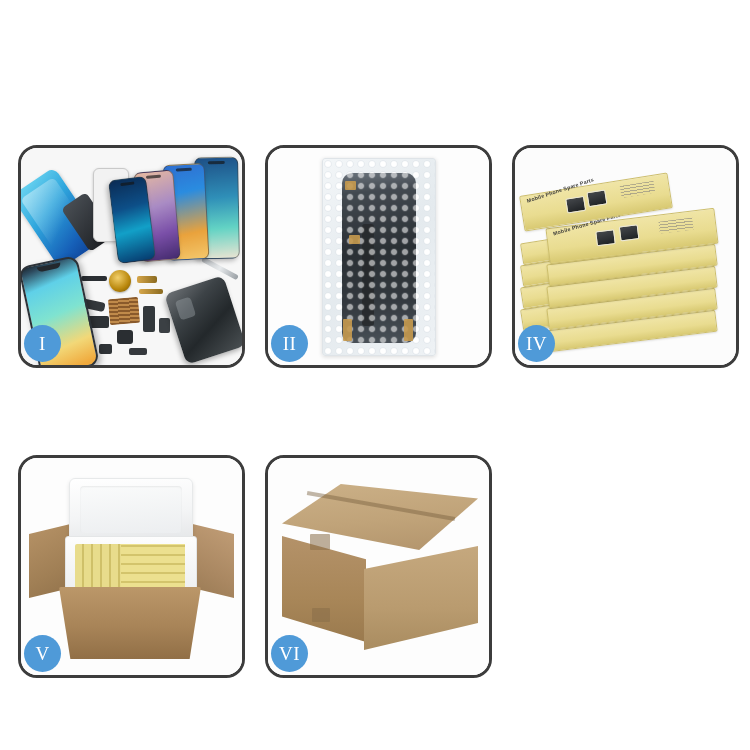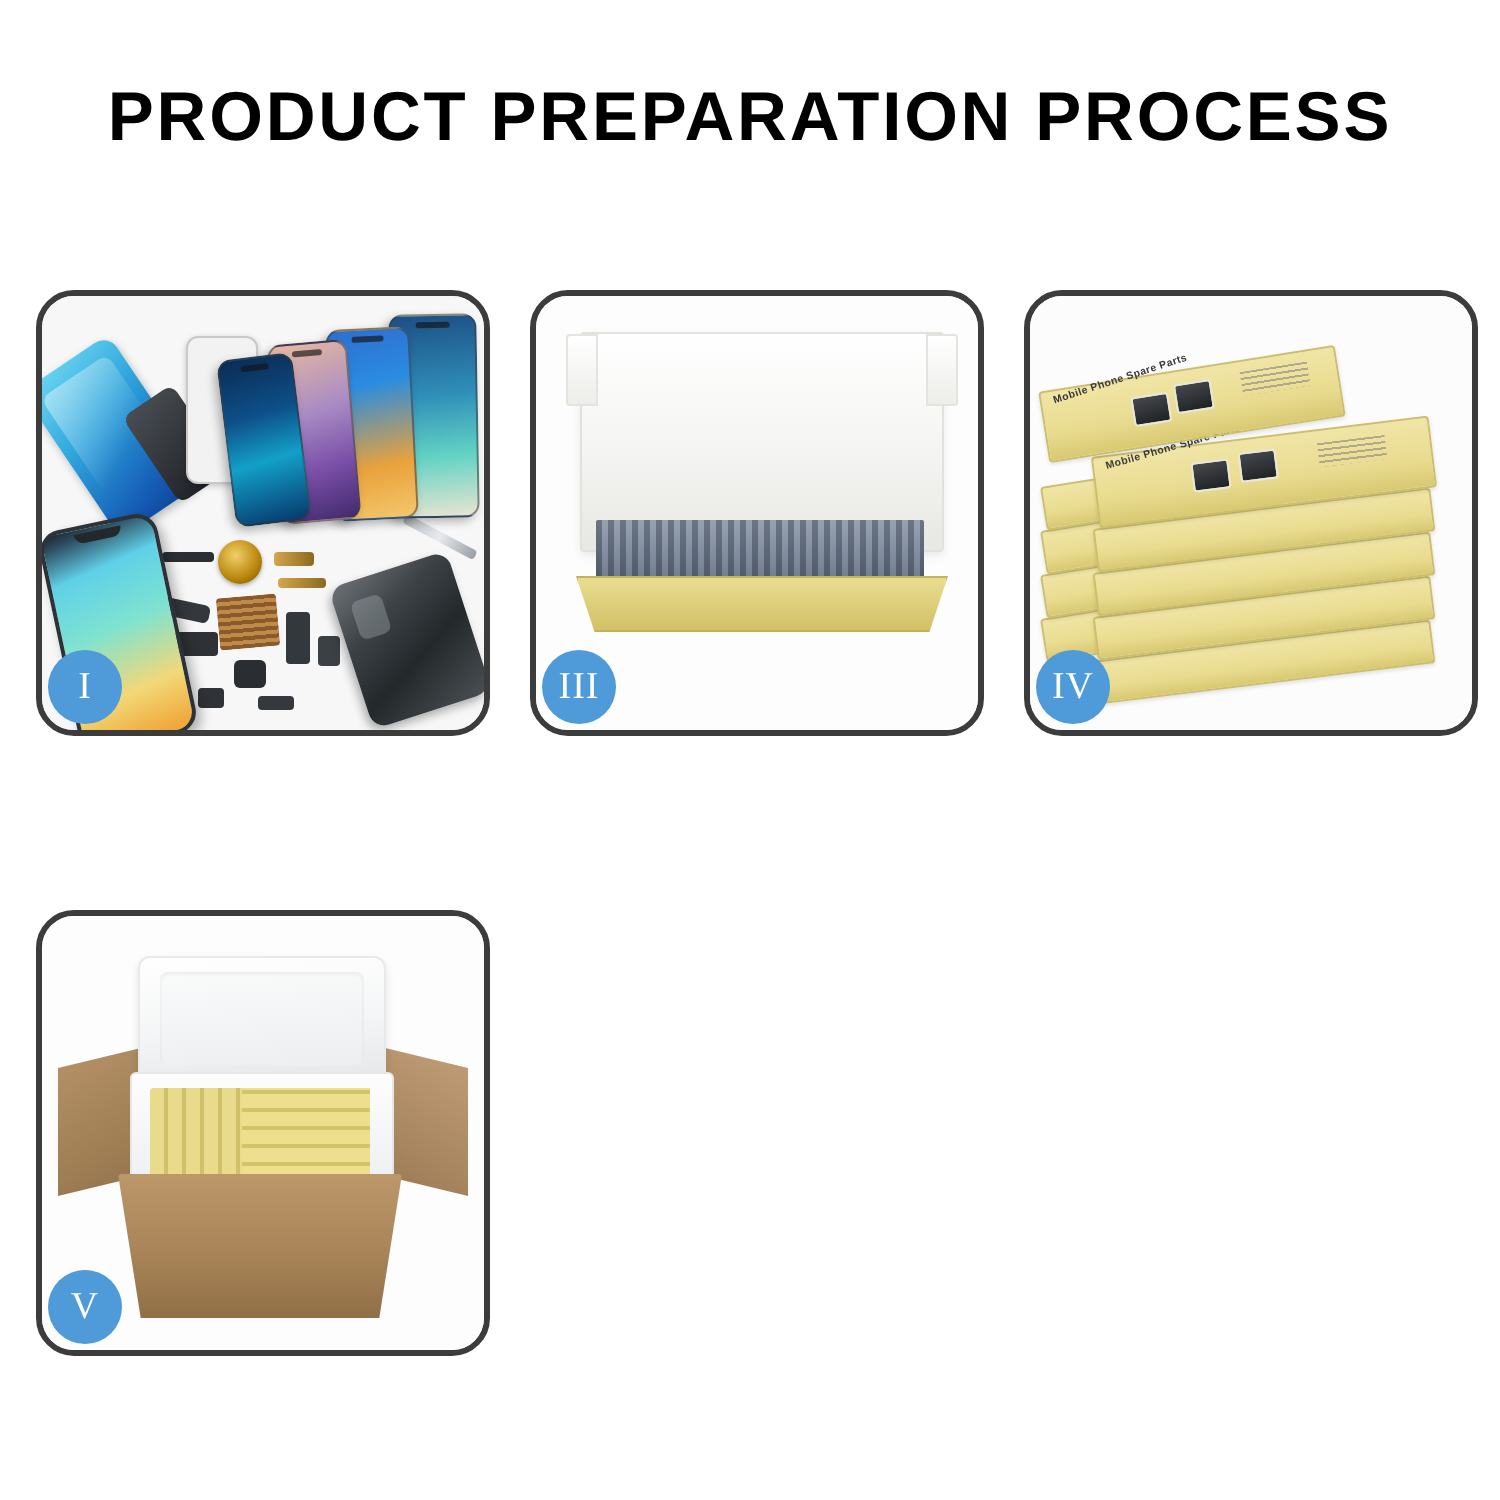--- a/index.html
+++ b/index.html
@@ -472,21 +472,20 @@
     background: rgba(137,110,72,.55);
     border-radius: 1px;
   }
   .k-tab1 { left: 42px; top: 76px; width: 20px; height: 16px; }
   .k-tab2 { left: 44px; top: 150px; width: 18px; height: 14px; }
 </style>
 </head>
 <body>
 
 <div class="header">
-  <h1 class="title">PRODUCT PREPARATION PROCESS</h1>
 </div>
 
 <div class="grid">
 
   <div class="panel">
     <div class="panel-clip p1">
       <div class="film"></div>
       <div class="lcd-small"></div>
       <div class="glass-front"></div>
       <div class="fan">
@@ -516,30 +515,34 @@
       <div class="part flex8"></div>
       <div class="part flex9"></div>
       <div class="part flex10"></div>
       <div class="part flex11"></div>
       <div class="back-housing"></div>
       <div class="tweezers"></div>
     </div>
     <div class="badge">I</div>
   </div>
 
-
   <div class="panel">
-    <div class="panel-clip p3">
-      <div class="p3-base"></div>
-      <div class="p3-lid"></div>
-      <div class="p3-inner"></div>
-      <div class="p3-front"></div>
+    <div class="panel-clip p2">
+      <div class="bubble-bag">
+        <div class="bag-part"></div>
+        <div class="bag-overlay"></div>
+        <div class="tape tape-a"></div>
+        <div class="tape tape-b"></div>
+        <div class="tape tape-c"></div>
+        <div class="tape tape-d"></div>
+      </div>
     </div>
-    <div class="badge">III</div>
+    <div class="badge">II</div>
   </div>
+
 
   <div class="panel">
     <div class="panel-clip p4">
       <div class="stack">
 
         <div class="sbox sb-left" style="top:130px; transform:rotate(-9deg);"></div>
         <div class="sbox sb-left" style="top:108px; transform:rotate(-9deg);"></div>
         <div class="sbox sb-left" style="top:86px;  transform:rotate(-9deg);"></div>
         <div class="sbox sb-left" style="top:64px;  transform:rotate(-9deg);"></div>
 
@@ -572,14 +575,25 @@
       <div class="flap-l"></div>
       <div class="flap-r"></div>
       <div class="foam-lid"></div>
       <div class="foam-body"></div>
       <div class="ybars"></div>
       <div class="carton-front"></div>
     </div>
     <div class="badge">V</div>
   </div>
 
+  <div class="panel">
+    <div class="panel-clip p6">
+      <div class="k-top"></div>
+      <div class="k-seam"></div>
+      <div class="k-left"></div>
+      <div class="k-right"></div>
+      <div class="k-tab k-tab1"></div>
+      <div class="k-tab k-tab2"></div>
+    </div>
+    <div class="badge">VI</div>
+  </div>
 
 </div>
 
 </body></html>

